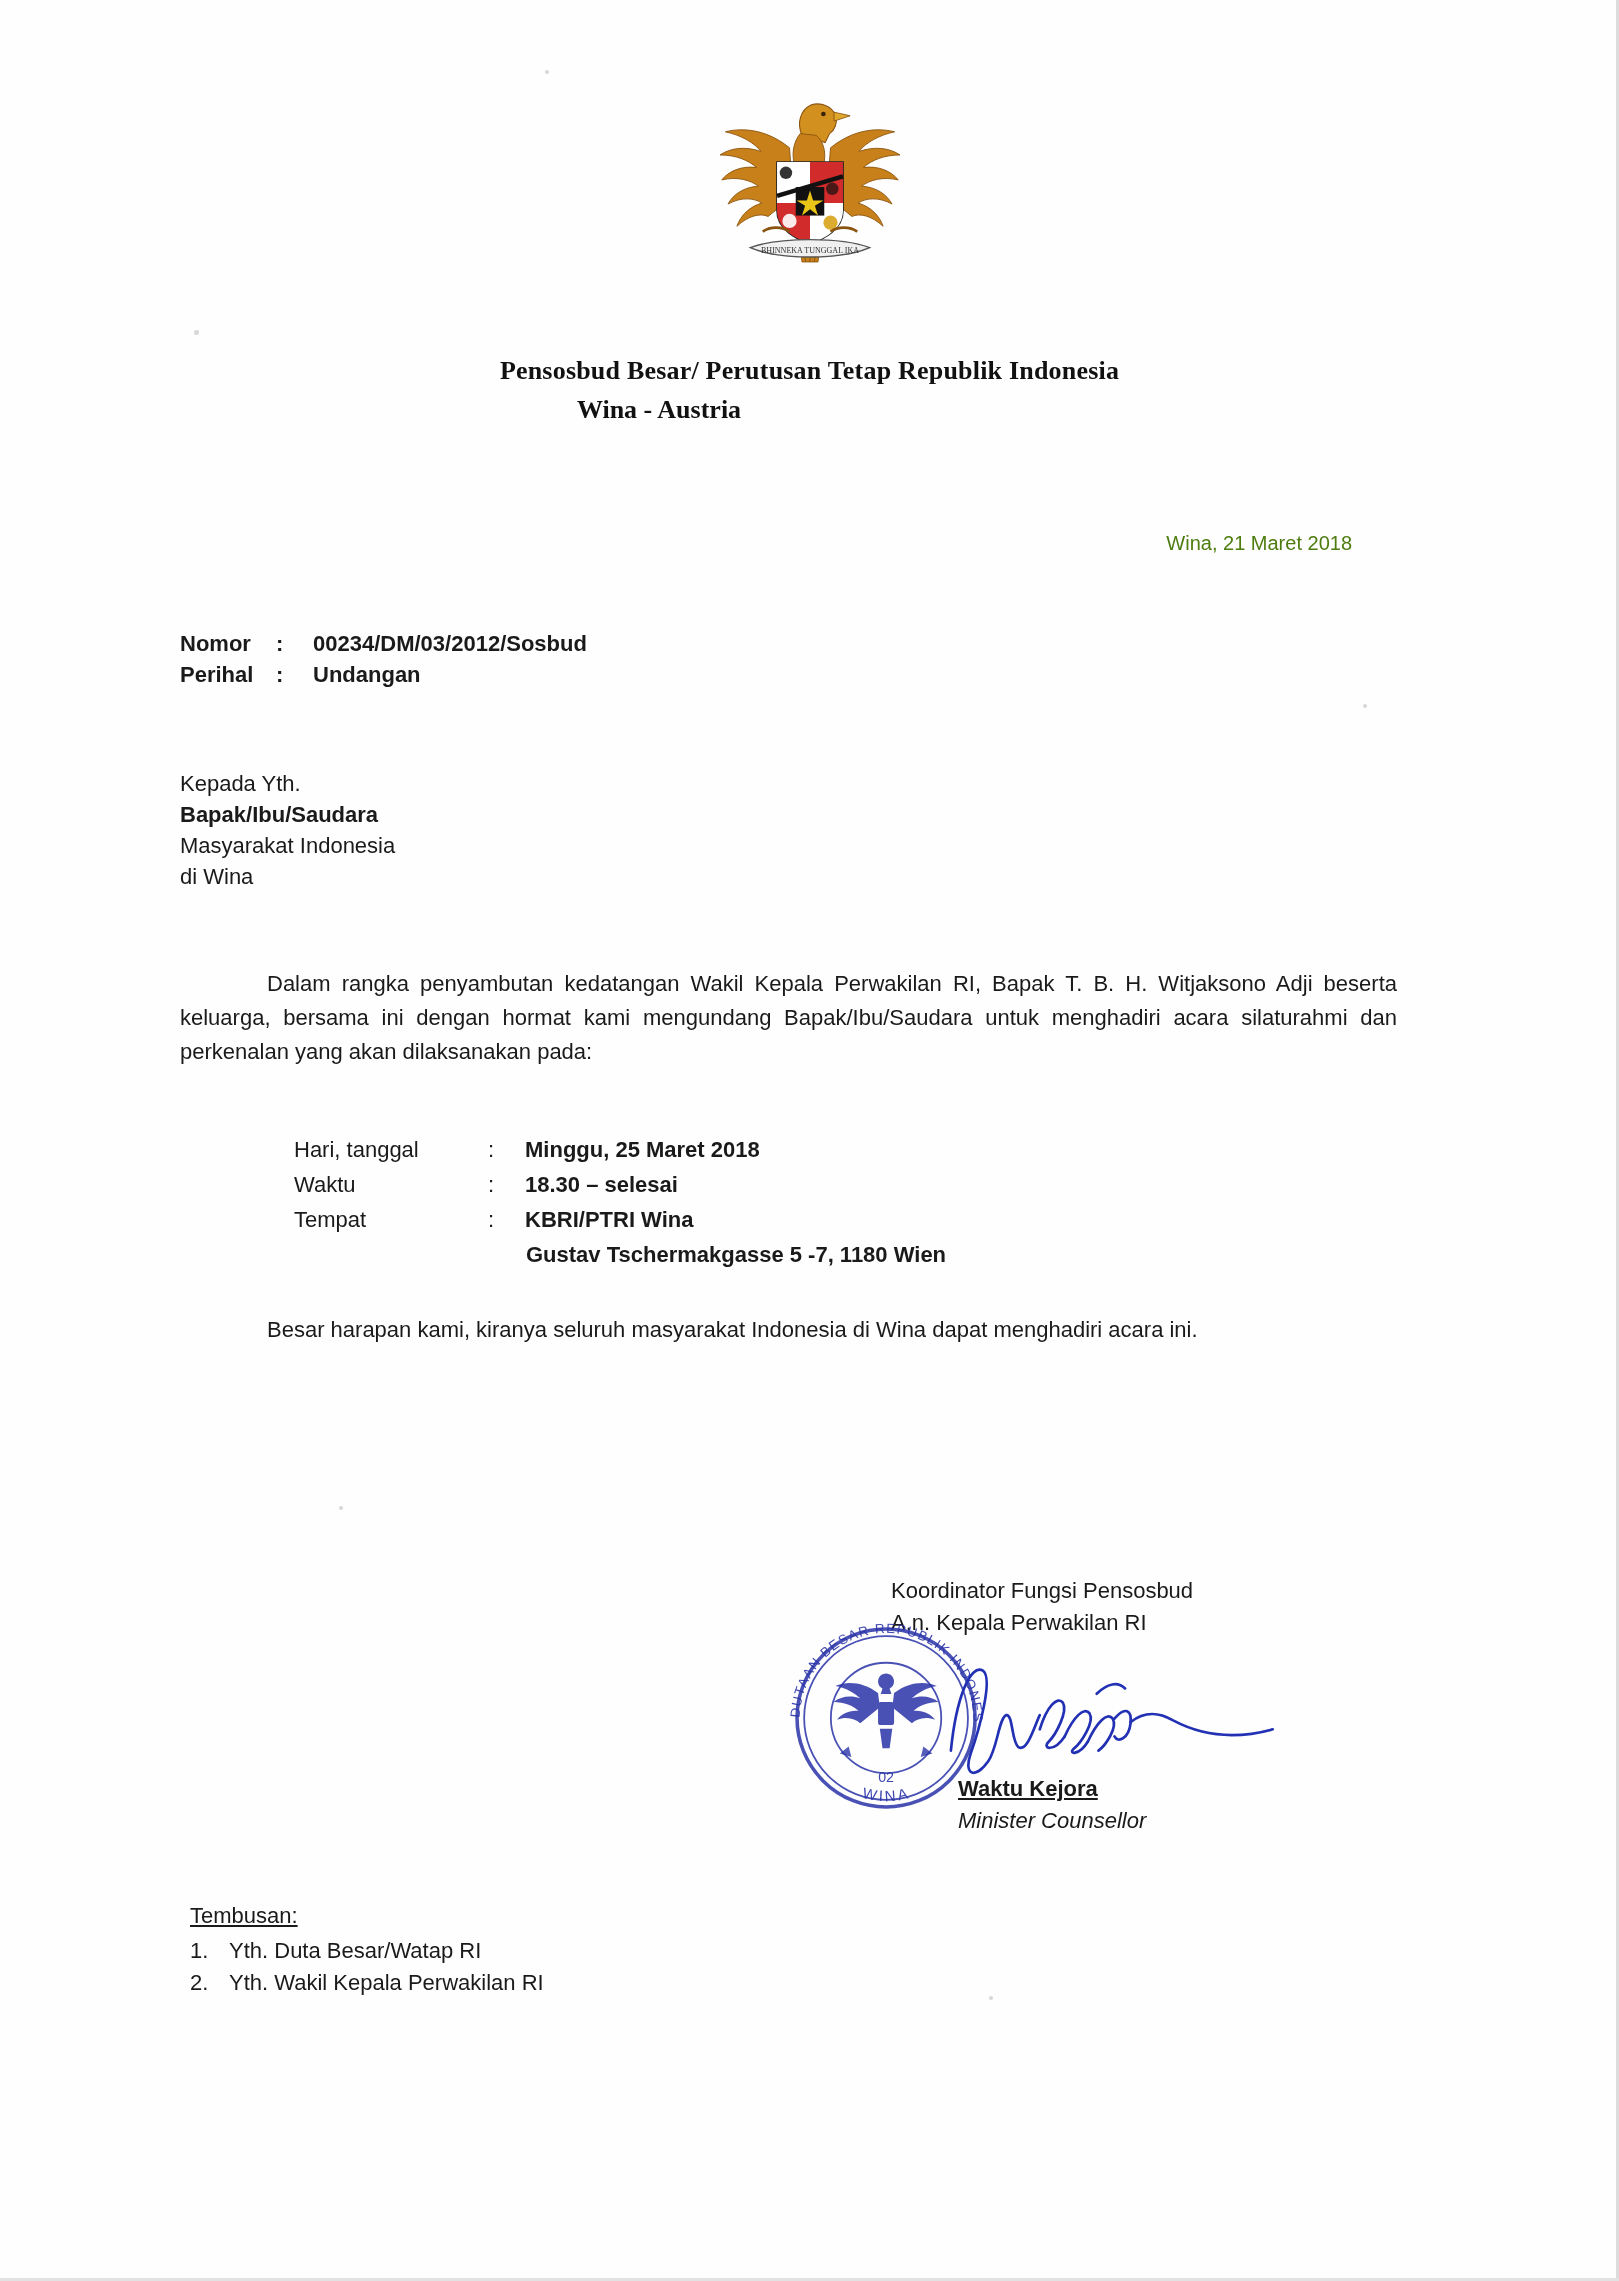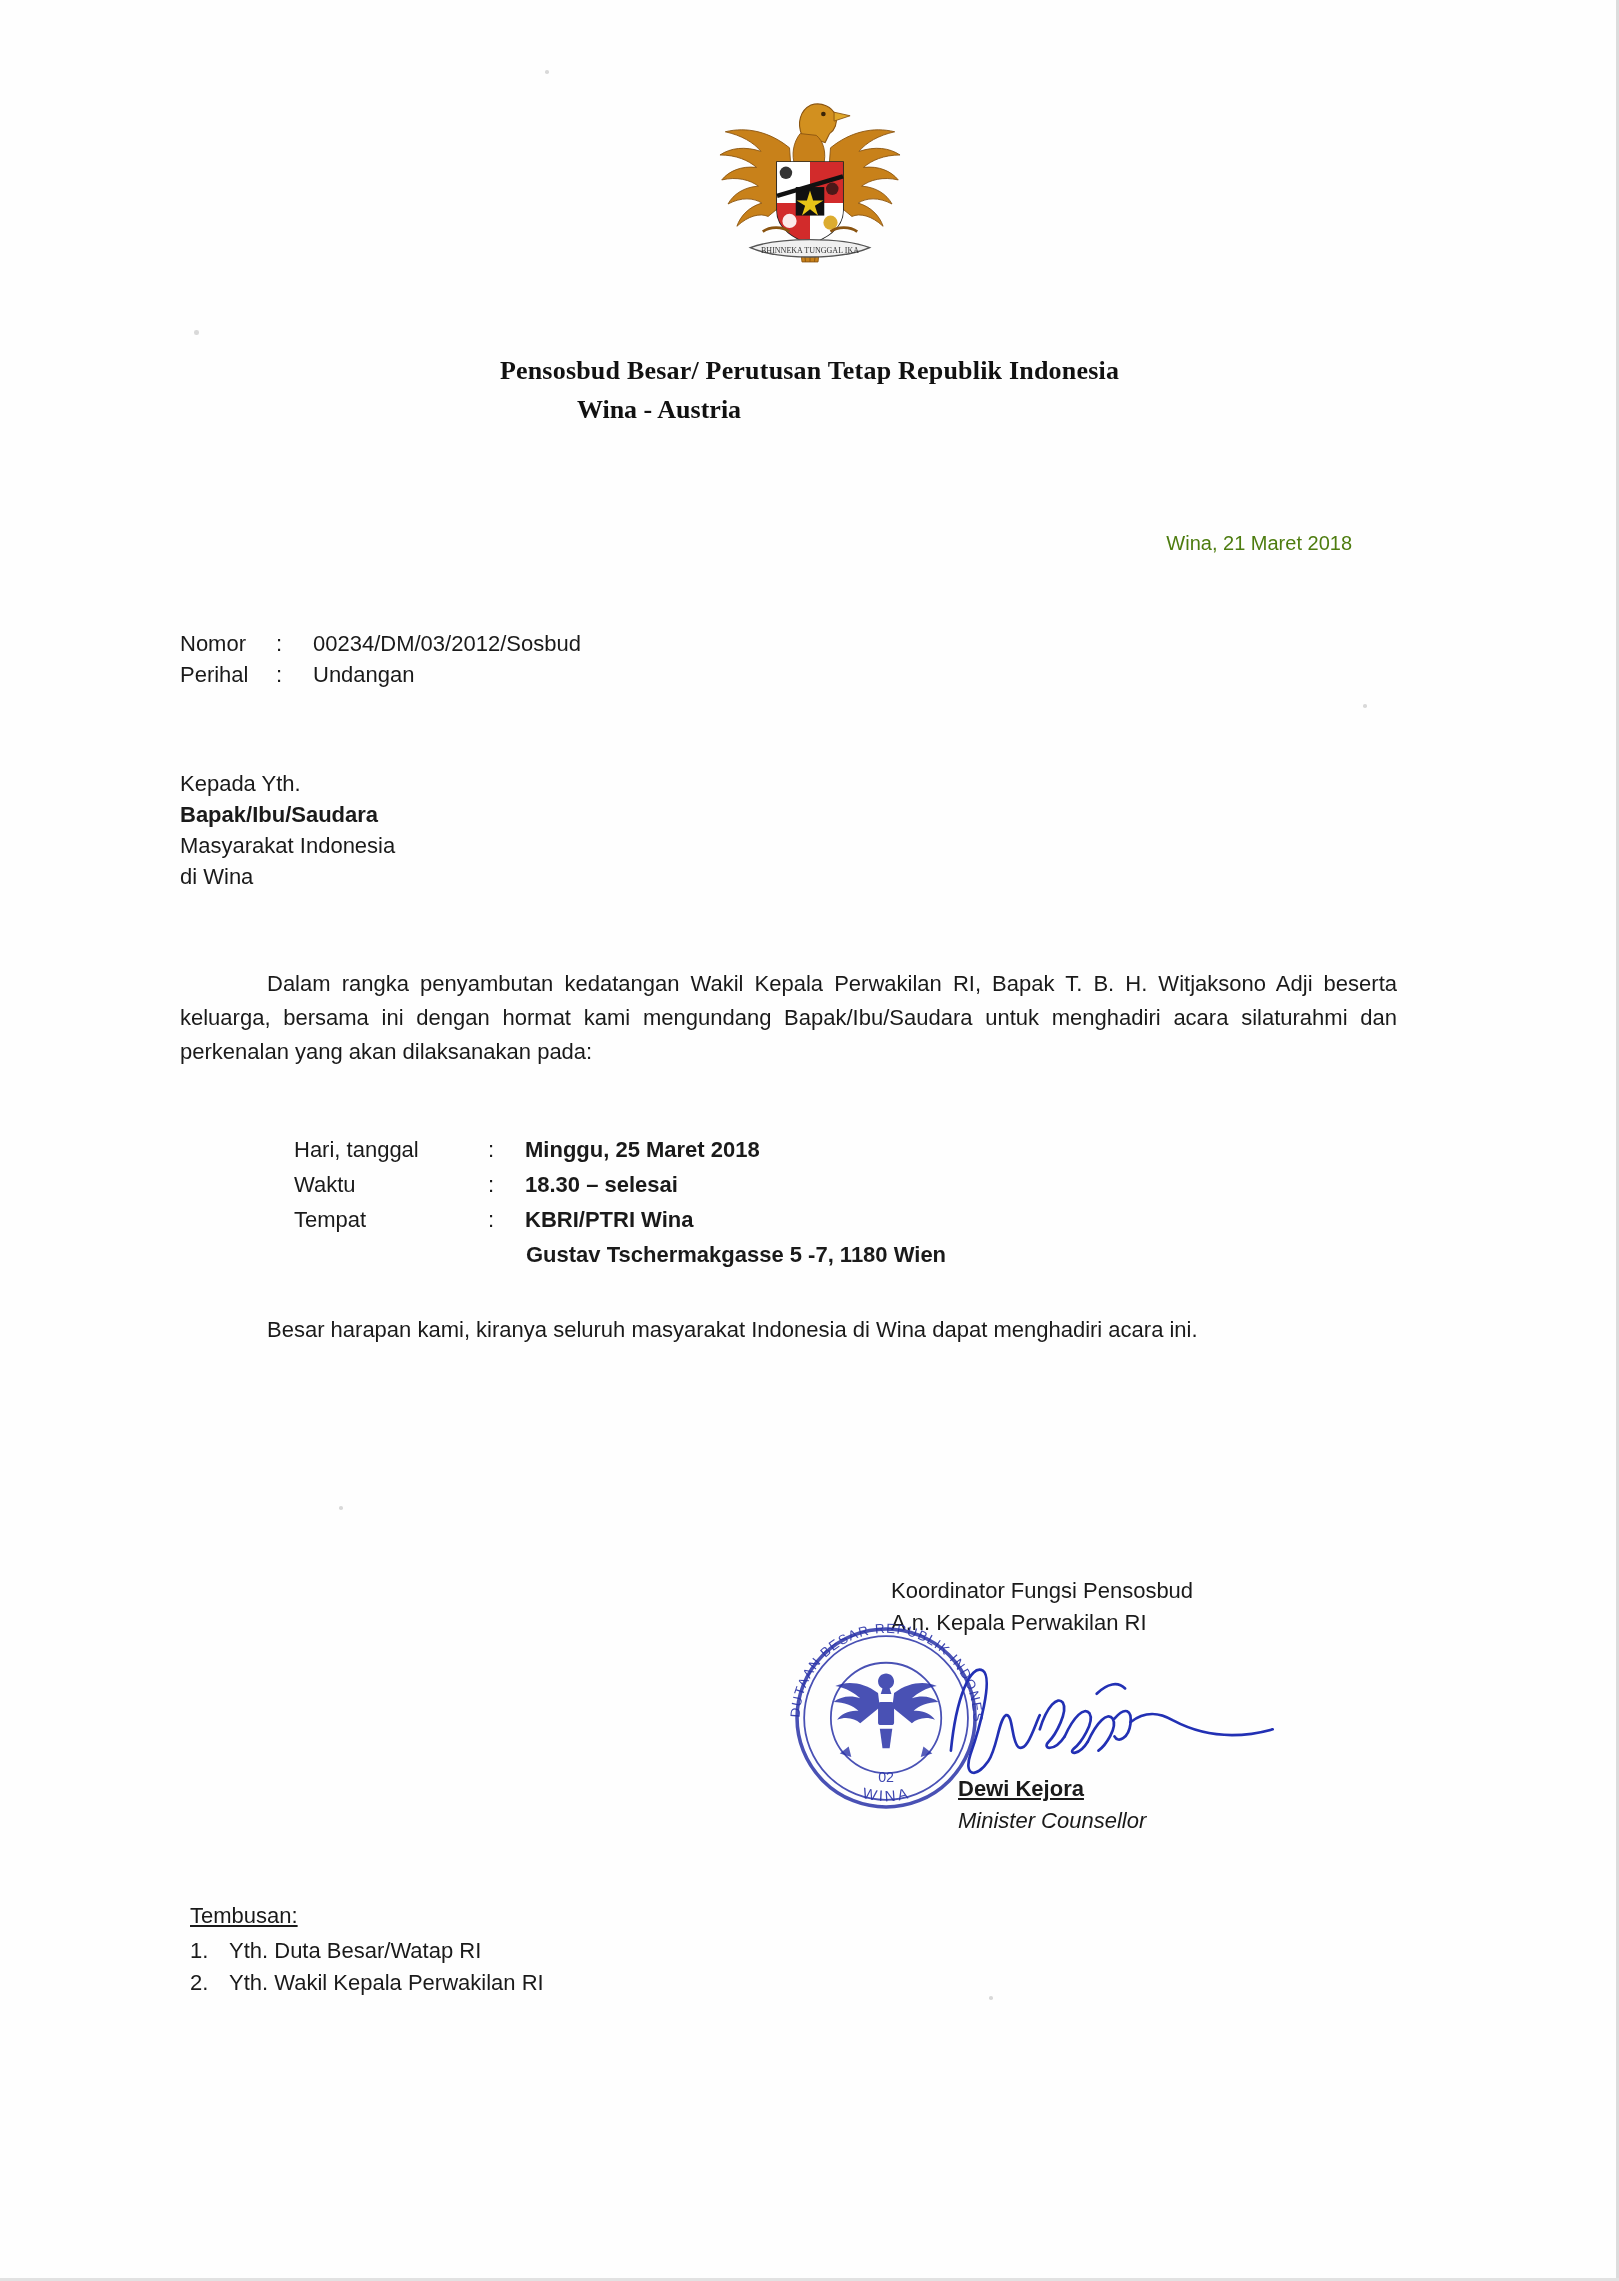--- a/index.html
+++ b/index.html
@@ -83,21 +83,21 @@
   }
 
   
   .ref-block {
     position: absolute;
     top: 628px;
     left: 180px;
     font-size: 22px;
     line-height: 31px;
   }
-  .ref-row { display: flex; }
+  .ref-row { display: flex; font-weight: bold; }
   .ref-label { width: 96px; }
   .ref-colon { width: 37px; }
   .ref-value { }
 
   
   .addressee {
     position: absolute;
     top: 768px;
     left: 180px;
     font-size: 22px;
@@ -353,21 +353,21 @@
         <path d="M112 96 C120 70 132 58 138 66 C144 76 130 102 122 110 C114 118 128 122 140 104"></path>
         <path d="M140 104 C150 82 162 70 168 78 C174 88 158 112 150 118 C144 124 156 126 166 110"></path>
         <path d="M166 110 C176 88 188 76 194 84 C200 94 186 114 178 120"></path>
         <path d="M196 84 C208 70 216 74 214 90 C212 106 200 112 196 104"></path>
         <path d="M214 88 C232 74 248 78 262 86 C292 102 330 108 374 96"></path>
         <path d="M176 56 C188 44 200 42 208 50"></path>
       </g>
     </svg>
   </div>
 
-  <div class="sign-name">Dewi Kejora</div>
+  <div class="sign-name">Waktu Kejora</div>
   <div class="sign-role">Minister Counsellor</div>
 
   <div class="cc-title">Tembusan:</div>
   <div class="cc-list">
     <div class="cc-item">
       <span class="cc-num">1.</span>
       <span>Yth. Duta Besar/Watap RI</span>
     </div>
     <div class="cc-item">
       <span class="cc-num">2.</span>

